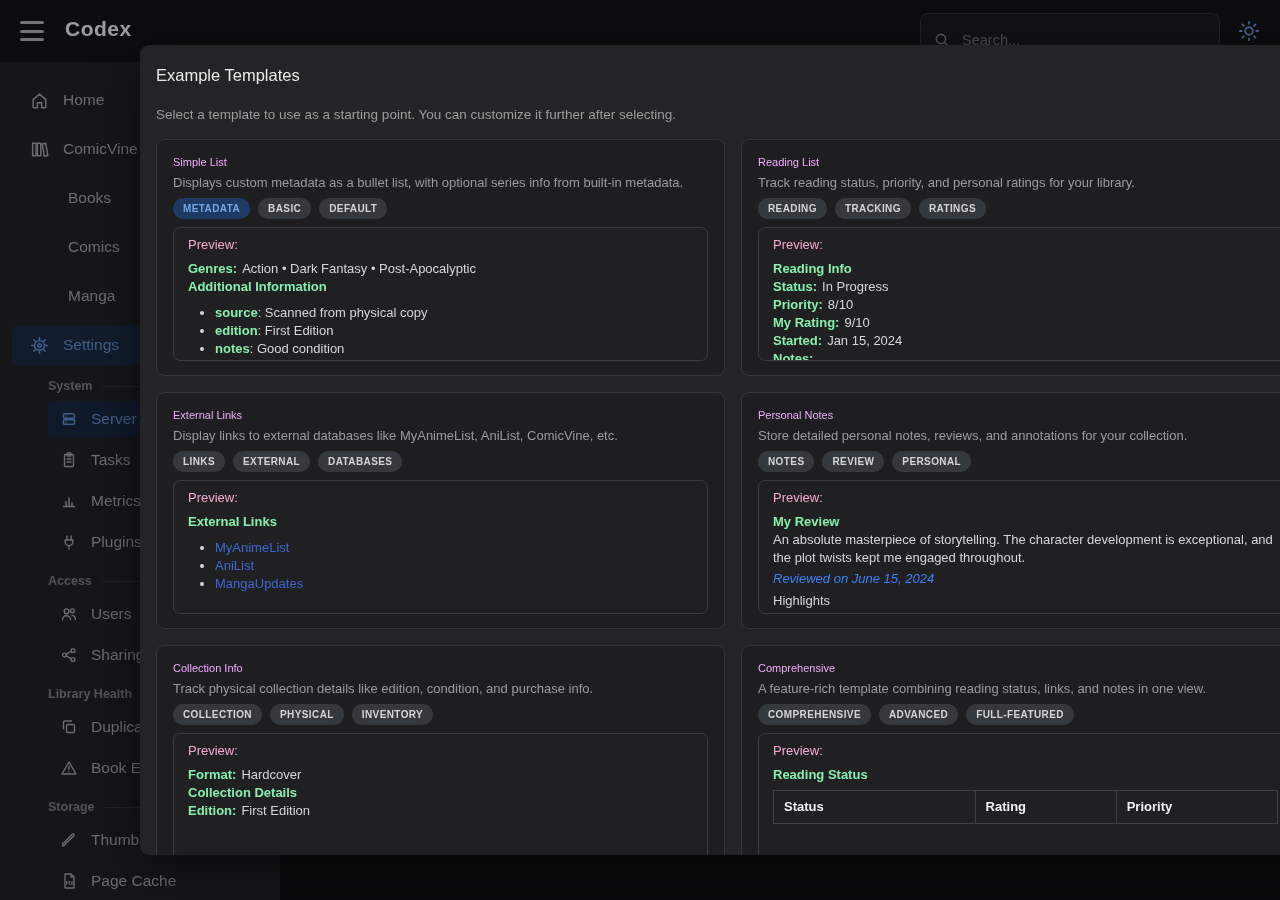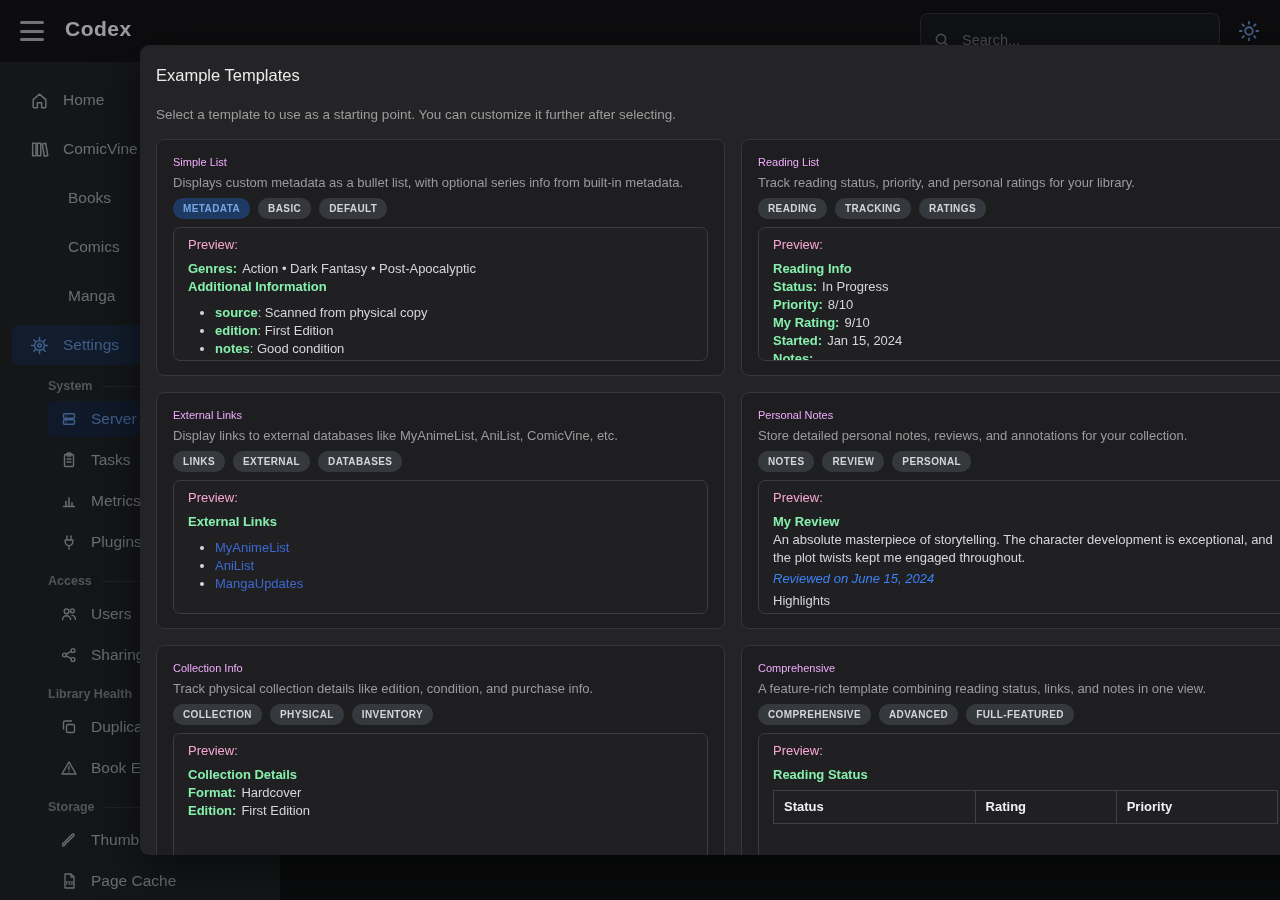--- a/index.html
+++ b/index.html
@@ -372,22 +372,22 @@
     <div class="card">
       <div class="card-title">Collection Info</div>
       <div class="card-desc">Track physical collection details like edition, condition, and purchase info.</div>
       <div class="badges">
         <span class="badge">COLLECTION</span>
         <span class="badge">PHYSICAL</span>
         <span class="badge">INVENTORY</span>
       </div>
       <div class="preview">
         <div class="preview-label">Preview:</div>
+        <div class="pv-line"><strong>Format:</strong><span class="fv">Hardcover</span></div>
         <div class="pv-line"><strong>Collection Details</strong></div>
-        <div class="pv-line"><strong>Format:</strong><span class="fv">Hardcover</span></div>
         <div class="pv-line"><strong>Edition:</strong><span class="fv">First Edition</span></div>
         <div class="pv-line"></div>
 
       </div>
     </div>
 
     <div class="card">
       <div class="card-title">Comprehensive</div>
       <div class="card-desc">A feature-rich template combining reading status, links, and notes in one view.</div>
       <div class="badges">

